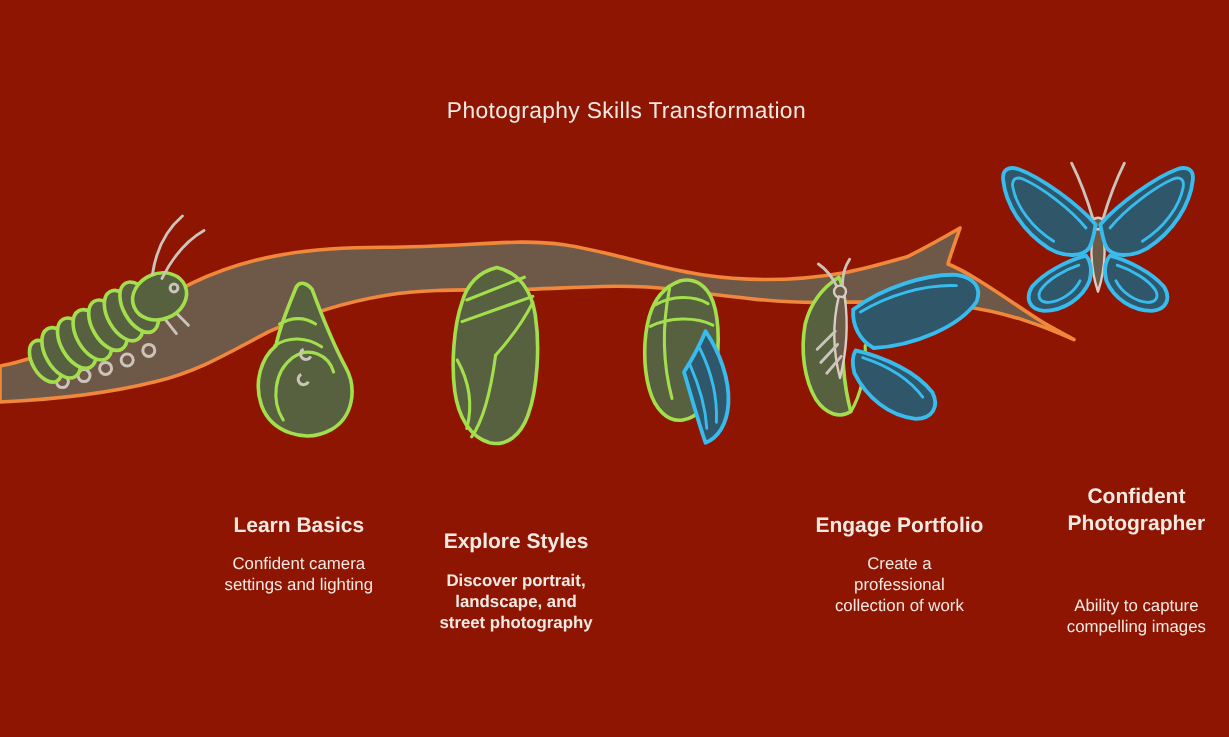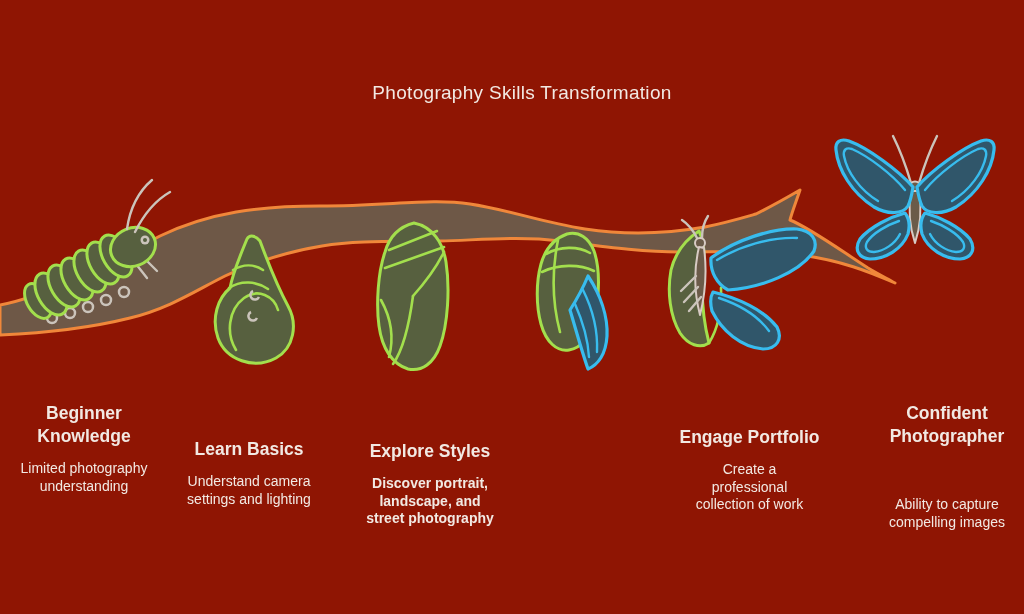--- a/index.html
+++ b/index.html
@@ -174,28 +174,24 @@
           C 886,259 902,249 908,234
           C 910,226 909,218 905,213 Z"></path>
         <path class="wing-line" d="M 899,221 C 887,225 873,233 867,242 C 864,248 867,252 874,252 C 884,251 895,244 900,234"></path>
       </g>
       <use href="#left-wings" transform="translate(1830,0) scale(-1,1)"></use>
     </g>
   </svg>
 
   <h1 class="title">Photography Skills Transformation</h1>
 
-  <div class="stage-label" style="left:0px;top:402px;width:168px;">
-    <div class="stage-title" style="max-width:120px;">Beginner Knowledge</div>
-    <div class="stage-desc" style="max-width:152px;">Limited photography understanding</div>
-  </div>
-
-  <div class="stage-label" style="left:163px;top:438px;width:172px;">
+
+  <div class="stage-label" style="left:163px;top:426px;width:172px;">
     <div class="stage-title">Learn Basics</div>
-    <div class="stage-desc" style="max-width:152px;">Understand camera settings and lighting</div>
+    <div class="stage-desc" style="max-width:152px;">Confident camera settings and lighting</div>
   </div>
 
   <div class="stage-label" style="left:344px;top:440px;width:172px;">
     <div class="stage-title">Explore Styles</div>
     <div class="stage-desc" style="max-width:136px;font-weight:bold;">Discover portrait, landscape, and street photography</div>
   </div>
 
 
   <div class="stage-label" style="left:662px;top:426px;width:175px;">
     <div class="stage-title">Engage Portfolio</div>

